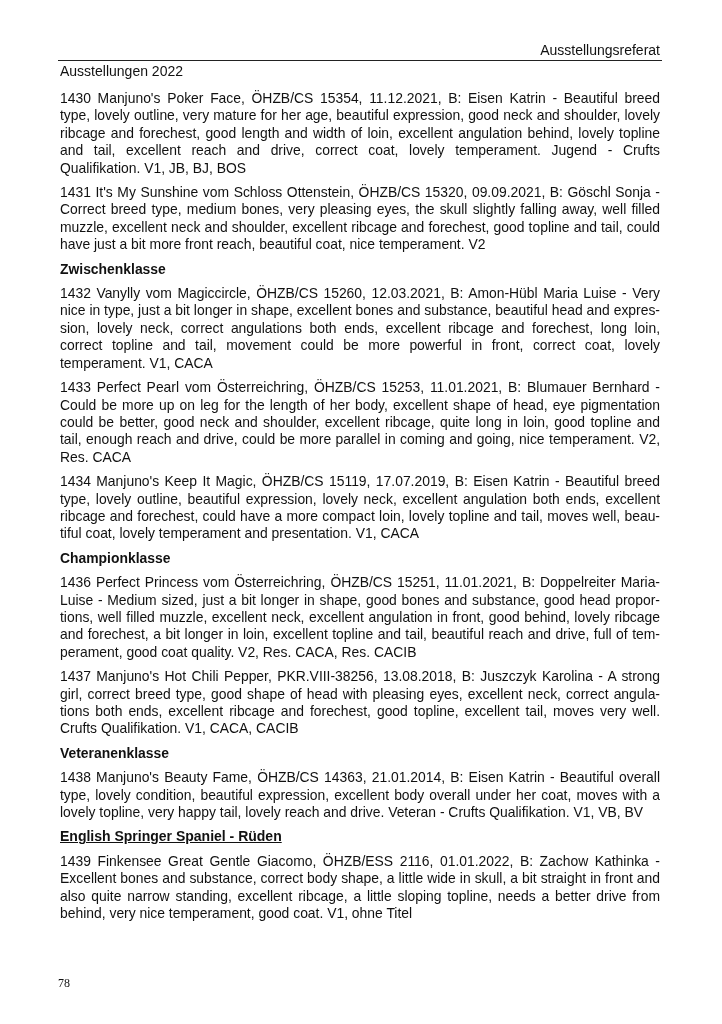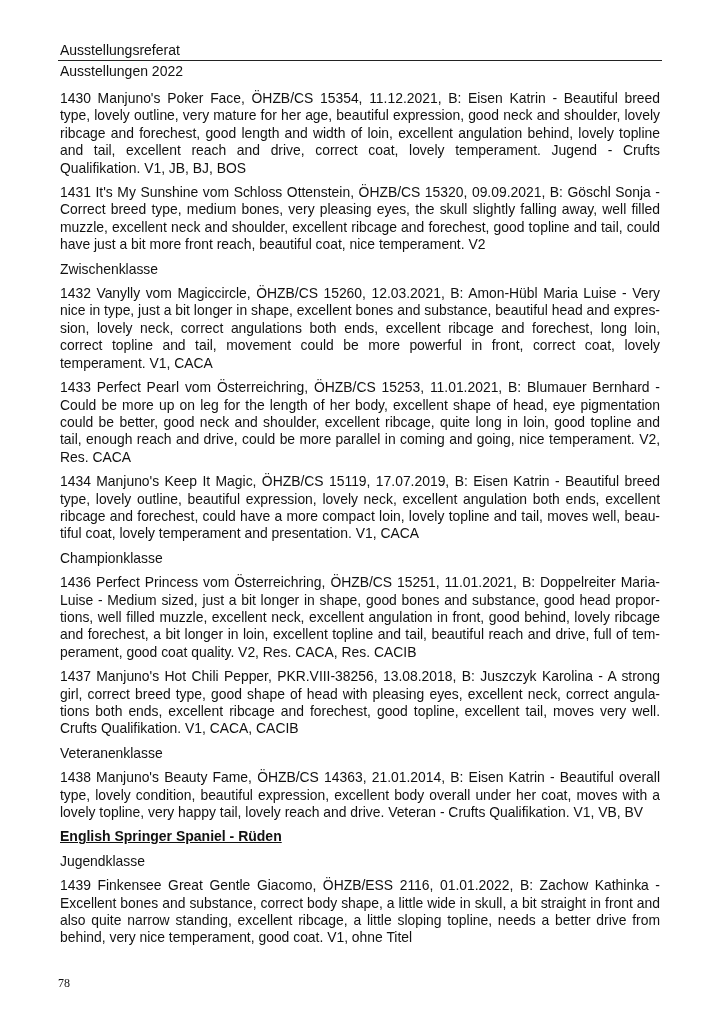--- a/index.html
+++ b/index.html
@@ -1,24 +1,24 @@
 <!DOCTYPE html>
 <html><head>
 <meta charset="utf-8">
 <style>
   html, body { margin: 0; padding: 0; background: #ffffff; }
   body { width: 722px; height: 1024px; position: relative; overflow: hidden;
          font-family: "Liberation Sans", sans-serif; color: #111; }
   .page { position: absolute; left: 60px; top: 42px; width: 600px; }
-  .hdr1 { text-align: left; font-size: 14px; line-height: 17px; height: 17px; }
+  .hdr1 { text-align: right; font-size: 14px; line-height: 17px; height: 17px; }
   .rule { border-top: 1.5px solid #222; margin: 1px -2px 0 -2px; }
   .hdr2 { font-size: 14px; line-height: 17px; margin-top: 2px; }
   .content { margin-top: 10px; }
   p.entry { margin: 4px 0 7px 0; font-size: 13.9px; line-height: 17.4px; text-align: justify; hyphens: manual; }
-  .cls { font-weight: normal; font-size: 13.9px; line-height: 17.4px; margin: 0 0 7px 0; }
+  .cls { font-weight: bold; font-size: 13.9px; line-height: 17.4px; margin: 0 0 7px 0; }
   .breed { font-weight: bold; text-decoration: underline; font-size: 14px; line-height: 17.4px; margin: 0 0 7px 0; }
   .pagenum { position: absolute; left: 58px; top: 976px; font-size: 12px; font-family: Liberation Serif, serif; }
 </style>
 </head>
 <body>
 
 <div class="page">
   <div class="hdr1">Ausstellungsreferat</div>
   <div class="rule"></div>
   <div class="hdr2">Ausstellungen 2022</div>
@@ -29,18 +29,17 @@
     <div class="cls">Zwischenklasse</div>
     <p class="entry">1432 Vanylly vom Magiccircle, ÖHZB/CS 15260, 12.03.2021, B: Amon-Hübl Maria Luise - Very nice in type, just a bit longer in shape, excellent bones and substance, beautiful head and expres­sion, lovely neck, correct angulations both ends, excellent ribcage and forechest, long loin, correct topline and tail, movement could be more powerful in front, correct coat, lovely temperament. V1, CACA</p>
     <p class="entry">1433 Perfect Pearl vom Österreichring, ÖHZB/CS 15253, 11.01.2021, B: Blumauer Bernhard - Could be more up on leg for the length of her body, excellent shape of head, eye pigmentation could be better, good neck and shoulder, excellent ribcage, quite long in loin, good topline and tail, enough reach and drive, could be more parallel in coming and going, nice temperament. V2, Res. CACA</p>
     <p class="entry">1434 Manjuno's Keep It Magic, ÖHZB/CS 15119, 17.07.2019, B: Eisen Katrin - Beautiful breed type, lovely outline, beautiful expression, lovely neck, excellent angulation both ends, excellent ribcage and forechest, could have a more compact loin, lovely topline and tail, moves well, beau­tiful coat, lovely temperament and presentation. V1, CACA</p>
     <div class="cls">Championklasse</div>
     <p class="entry">1436 Perfect Princess vom Österreichring, ÖHZB/CS 15251, 11.01.2021, B: Doppelreiter Maria-Luise - Medium sized, just a bit longer in shape, good bones and substance, good head propor­tions, well filled muzzle, excellent neck, excellent angulation in front, good behind, lovely ribcage and forechest, a bit longer in loin, excellent topline and tail, beautiful reach and drive, full of tem­perament, good coat quality. V2, Res. CACA, Res. CACIB</p>
     <p class="entry">1437 Manjuno's Hot Chili Pepper, PKR.VIII-38256, 13.08.2018, B: Juszczyk Karolina - A strong girl, correct breed type, good shape of head with pleasing eyes, excellent neck, correct angula­tions both ends, excellent ribcage and forechest, good topline, excellent tail, moves very well. Crufts Qualifikation. V1, CACA, CACIB</p>
     <div class="cls">Veteranenklasse</div>
     <p class="entry">1438 Manjuno's Beauty Fame, ÖHZB/CS 14363, 21.01.2014, B: Eisen Katrin - Beautiful overall type, lovely condition, beautiful expression, excellent body overall under her coat, moves with a lovely topline, very happy tail, lovely reach and drive. Veteran - Crufts Qualifikation. V1, VB, BV</p>
     <div class="breed">English Springer Spaniel - Rüden</div>
-    <div class="cls">Jugendklasse</div>
     <p class="entry">1439 Finkensee Great Gentle Giacomo, ÖHZB/ESS 2116, 01.01.2022, B: Zachow Kathinka - Excellent bones and substance, correct body shape, a little wide in skull, a bit straight in front and also quite narrow standing, excellent ribcage, a little sloping topline, needs a better drive from behind, very nice temperament, good coat. V1, ohne Titel</p>
   </div>
 </div>
 
 <div class="pagenum">78</div>
 
 </body></html>

